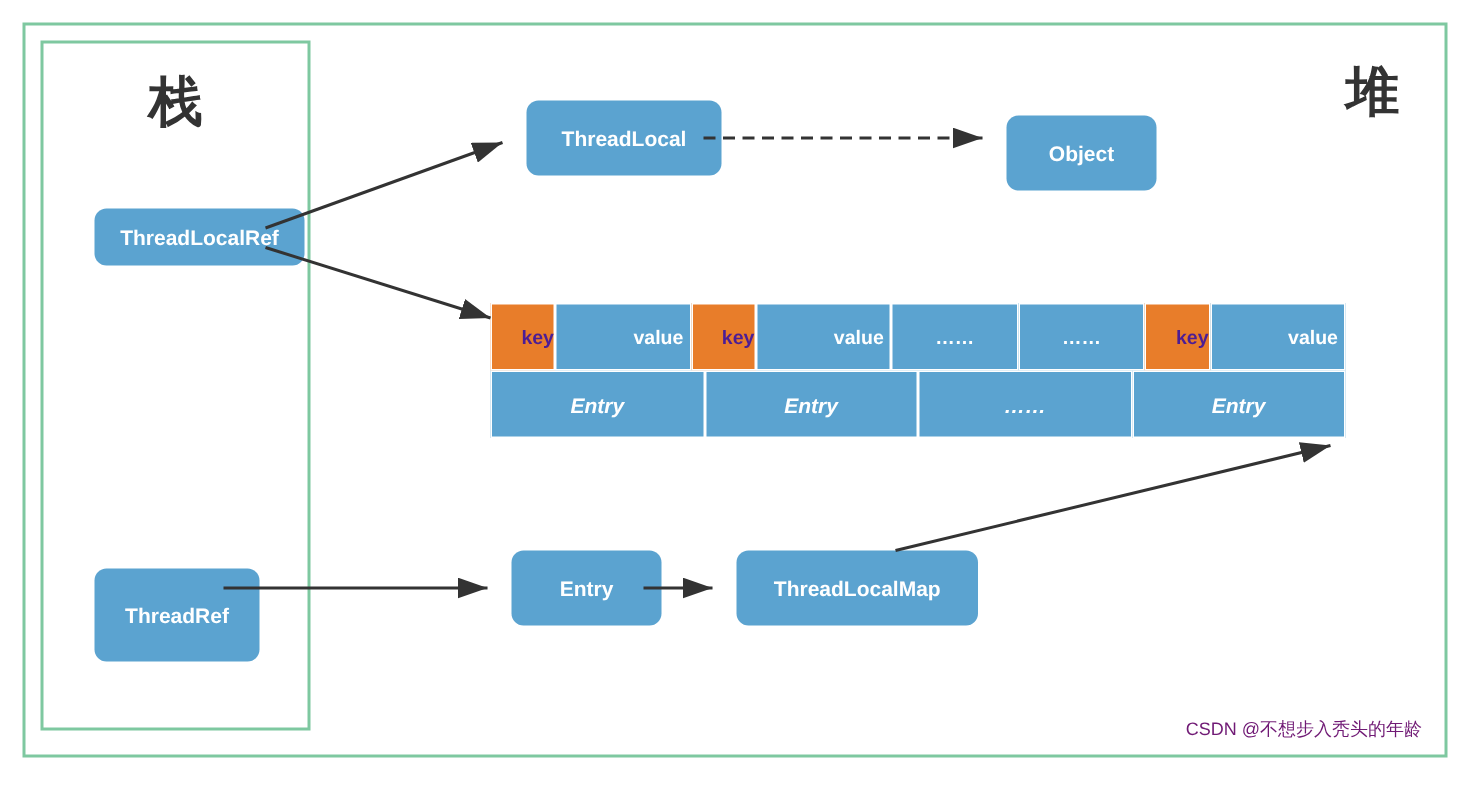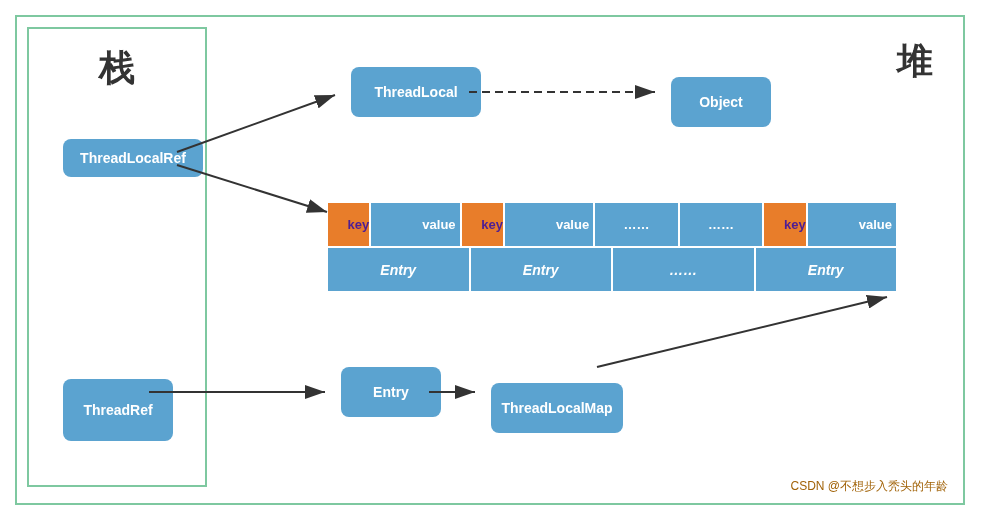--- a/index.html
+++ b/index.html
@@ -105,23 +105,23 @@
     
     #thread {
       top: 350px;
       left: 310px;
       width: 100px;
       height: 50px;
     }
 
     
     #threadlocalmap {
-      top: 366px;
+      top: 350px;
       left: 460px;
-      width: 132px;
+      width: 161px;
       height: 50px;
     }
 
     
     .entry-table {
       position: absolute;
       top: 185px;
       left: 310px;
       width: 570px;
     }
@@ -188,21 +188,21 @@
       height: 100%;
       pointer-events: none;
     }
 
     
     .watermark {
       position: absolute;
       bottom: 8px;
       right: 15px;
       font-size: 12px;
-      color: #a16207;
+      color: #701a75;
     }
 
     
   </style>
 </head>
 <body>
 
 <div class="main-container">
 
   <div class="stack-box">

